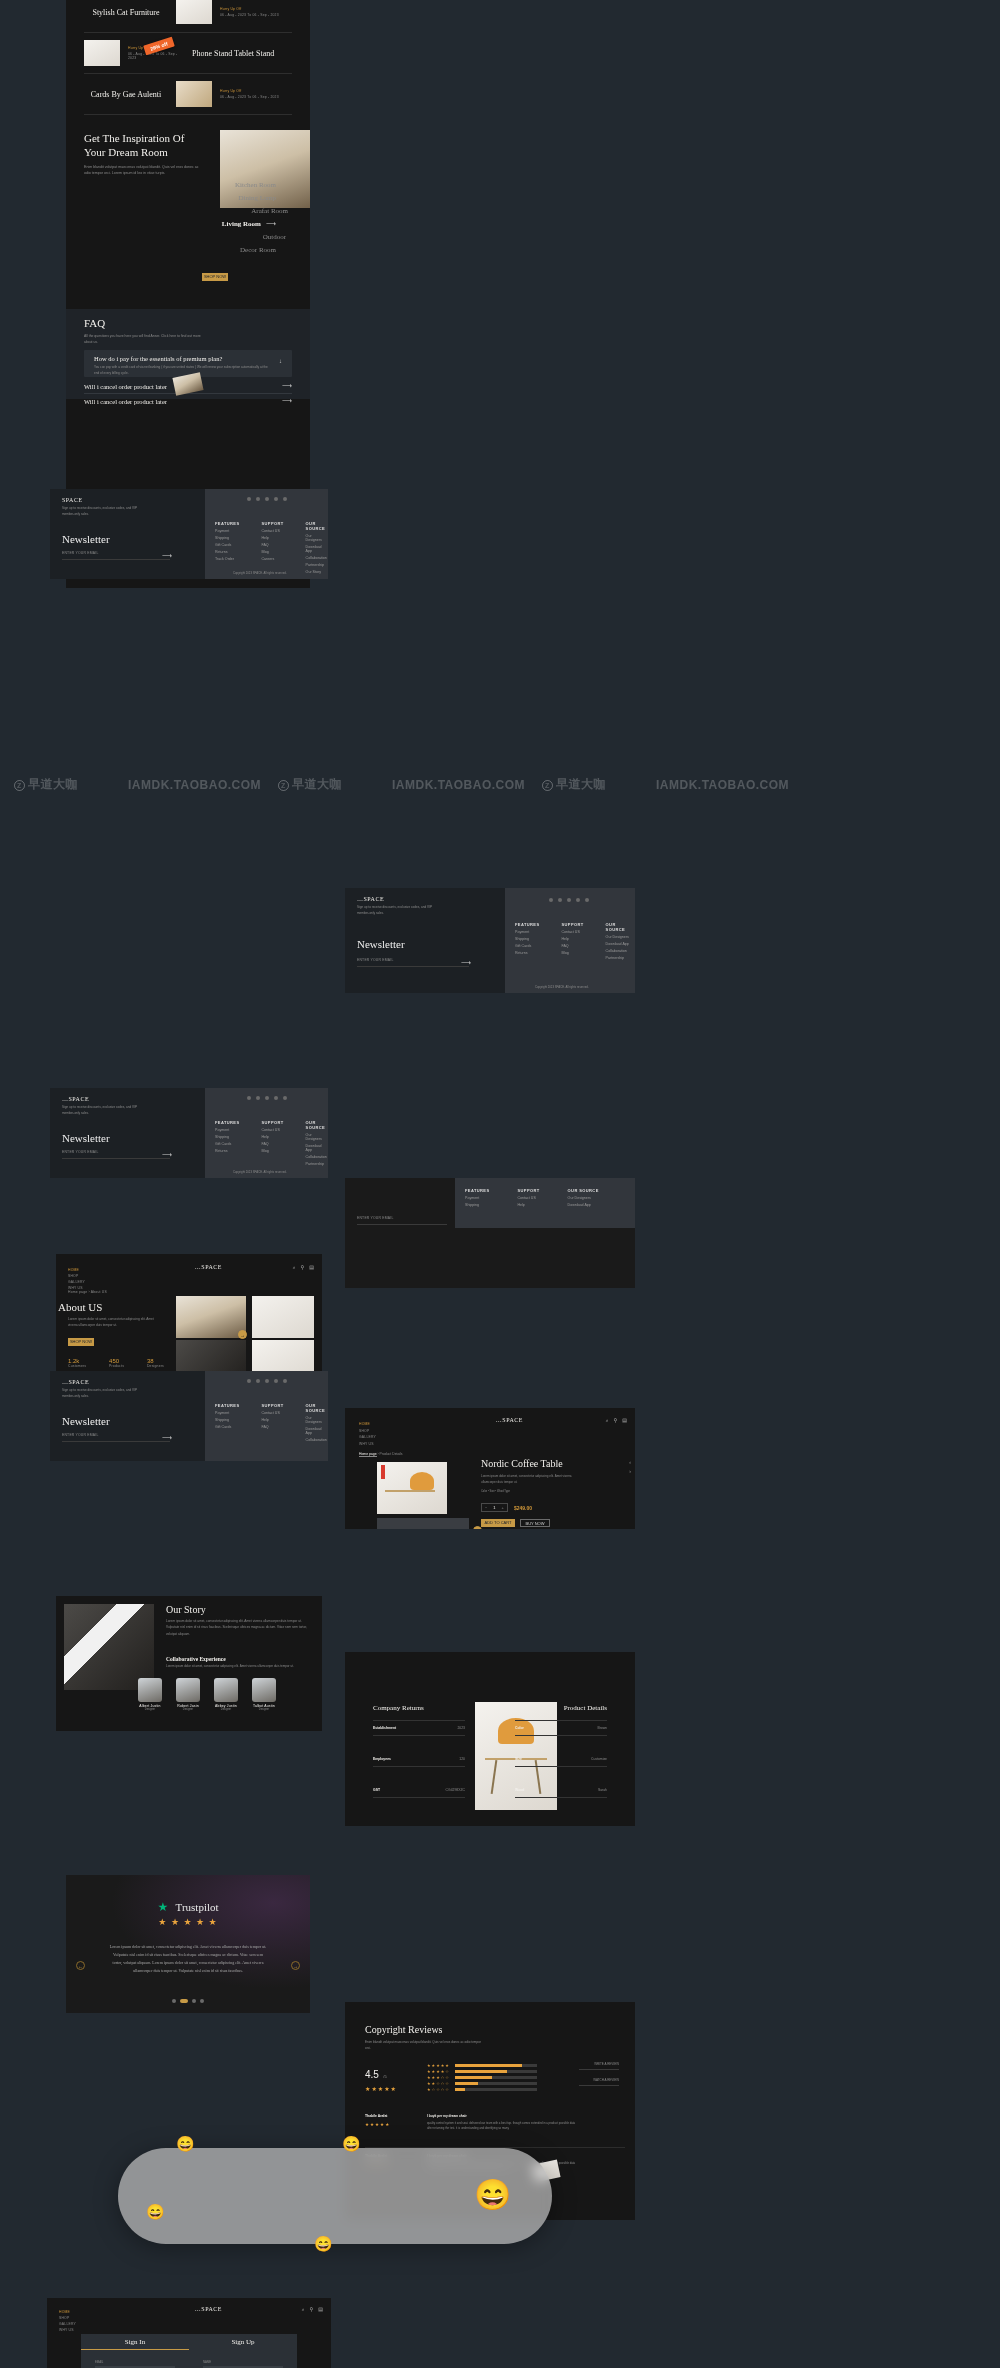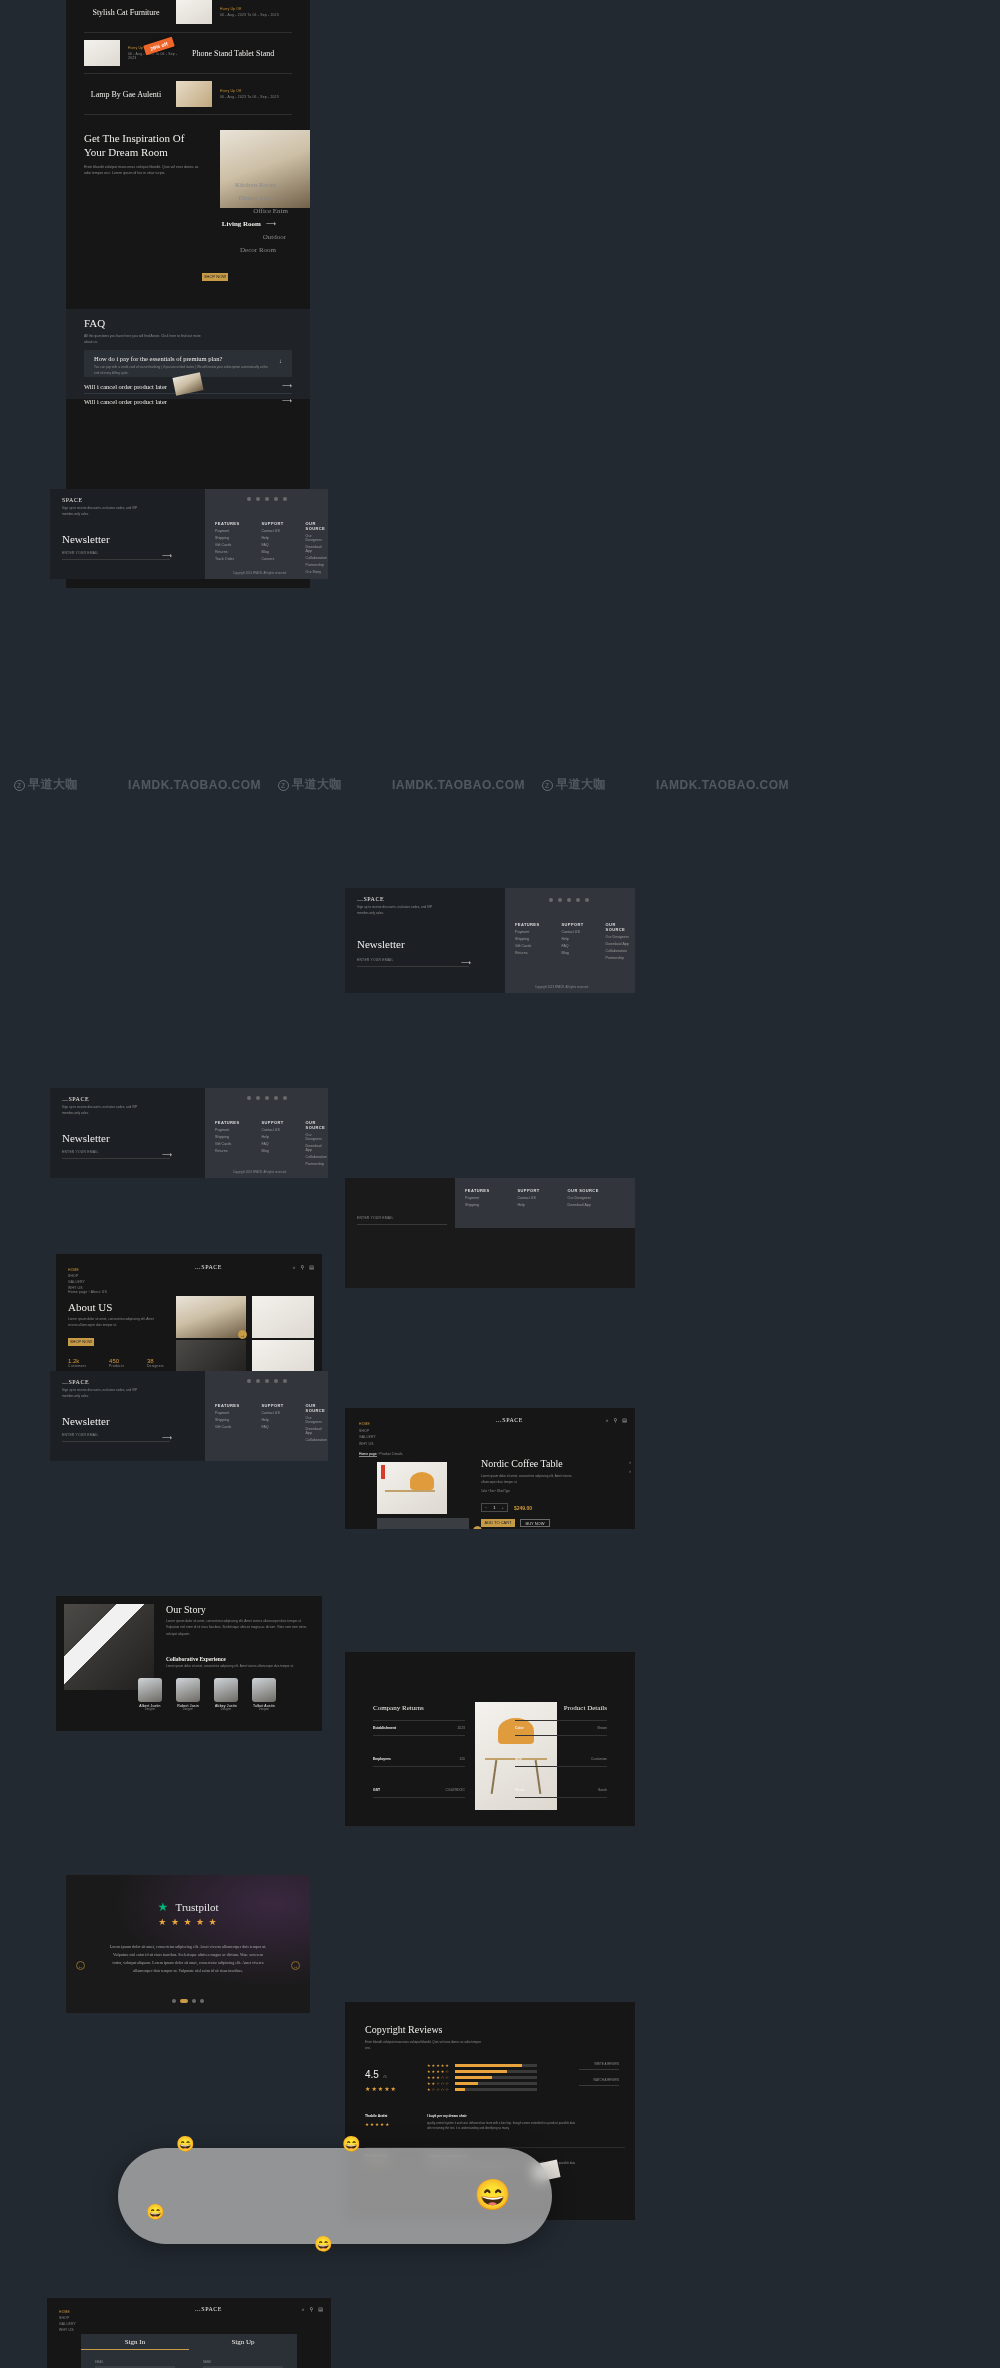--- a/index.html
+++ b/index.html
@@ -109,21 +109,21 @@
       <div style="width:56px">
         <div class="gold label-xs">Hurry Up Off</div>
         <div class="muted label-xs" style="margin-top:2px;">06 - Aug - 2023  To  06 - Sep - 2023</div>
       </div>
       <div class="serif white" style="font-size:8px;flex:1;">Phone Stand Tablet Stand</div>
       <div class="badge-orange" style="position:absolute;left:60px;top:8px;">26% off</div>
     </div>
     <div class="rowdiv"></div>
 
     <div style="display:flex;align-items:center;height:40px;gap:8px;">
-      <div class="serif white" style="font-size:8px;width:84px;text-align:center;">Lamp By Gae Aulenti</div>
+      <div class="serif white" style="font-size:8px;width:84px;text-align:center;">Cards By Gae Aulenti</div>
       <div class="img-ph warm" style="width:36px;height:26px;"></div>
       <div style="flex:1">
         <div class="gold label-xs">Hurry Up Off</div>
         <div class="muted label-xs" style="margin-top:2px;">06 - Aug - 2023  To  06 - Sep - 2023</div>
       </div>
     </div>
     <div class="rowdiv"></div>
   </div>
 
   <div style="position:absolute;left:18px;top:192px;width:208px;">
@@ -134,21 +134,21 @@
 
   <div style="position:absolute;left:154px;top:190px;">
     <div class="img-ph room" style="width:102px;height:78px;"></div>
   </div>
   <div class="img-ph room" style="position:absolute;left:-6px;top:0px;"></div>
   <div class="img-ph room" style="position:absolute;left:-0px;top:0;"></div>
 
   <div style="position:absolute;left:88px;top:238px;width:122px;text-align:right;">
     <div class="serif muted" style="font-size:7px;padding:2.5px 0;">Kitchen Room</div>
     <div class="serif muted" style="font-size:7px;padding:2.5px 0;">Dining Lamp</div>
-    <div class="serif muted" style="font-size:7px;padding:2.5px 0;margin-right:-12px;">Office Enim</div>
+    <div class="serif muted" style="font-size:7px;padding:2.5px 0;margin-right:-12px;">Arafat Room</div>
     <div style="display:flex;align-items:center;justify-content:flex-end;gap:5px;padding:2.5px 0;">
       <span class="serif white" style="font-size:7px;font-weight:bold;">Living Room</span>
       <span class="arrow-r">⟶</span>
     </div>
     <div class="serif muted" style="font-size:7px;padding:2.5px 0;margin-right:-10px;">Outdoor</div>
     <div class="serif muted" style="font-size:7px;padding:2.5px 0;">Decor Room</div>
   </div>
 
   <div class="btn-gold" style="position:absolute;left:136px;top:333px;width:26px;height:8px;line-height:8px;">SHOP NOW</div>
 
@@ -234,21 +234,21 @@
       </div>
   </div>
   <div style="position:absolute;left:12px;top:14px;">
     <div class="gold label-xs">HOME</div>
     <div class="muted label-xs" style="margin-top:2px;">SHOP</div>
     <div class="muted label-xs" style="margin-top:2px;">GALLERY</div>
     <div class="muted label-xs" style="margin-top:2px;">WHY US</div>
   </div>
   <div class="muted label-xs" style="position:absolute;left:12px;top:36px;">Home page  ›  About US</div>
 
-  <div class="serif white" style="position:absolute;left:12px;top:47px;font-size:11px;">About US</div>
+  <div class="serif white" style="position:absolute;left:2px;top:47px;font-size:11px;">About US</div>
   <div class="muted" style="position:absolute;left:12px;top:62px;width:90px;font-size:3.2px;line-height:1.9;">Lorem ipsum dolor sit amet, consectetur adipiscing elit. Amet viverra ullamcorper duis tempor ut.</div>
   <div class="btn-gold" style="position:absolute;left:12px;top:84px;width:26px;height:8px;line-height:8px;">SHOP NOW</div>
 
   <div class="img-ph room" style="position:absolute;left:120px;top:42px;width:70px;height:42px;"></div>
   <div class="img-ph white" style="position:absolute;left:196px;top:42px;width:62px;height:42px;"></div>
   <div class="img-ph dark" style="position:absolute;left:120px;top:86px;width:70px;height:40px;"></div>
   <div class="img-ph white" style="position:absolute;left:196px;top:86px;width:62px;height:40px;"></div>
   <div class="circ-arrow" style="position:absolute;left:182px;top:76px;background:#c79a46;color:#1b1b1b;border-color:#c79a46;">→</div>
 
   <div style="position:absolute;left:12px;top:104px;width:96px;display:flex;justify-content:space-between;">

